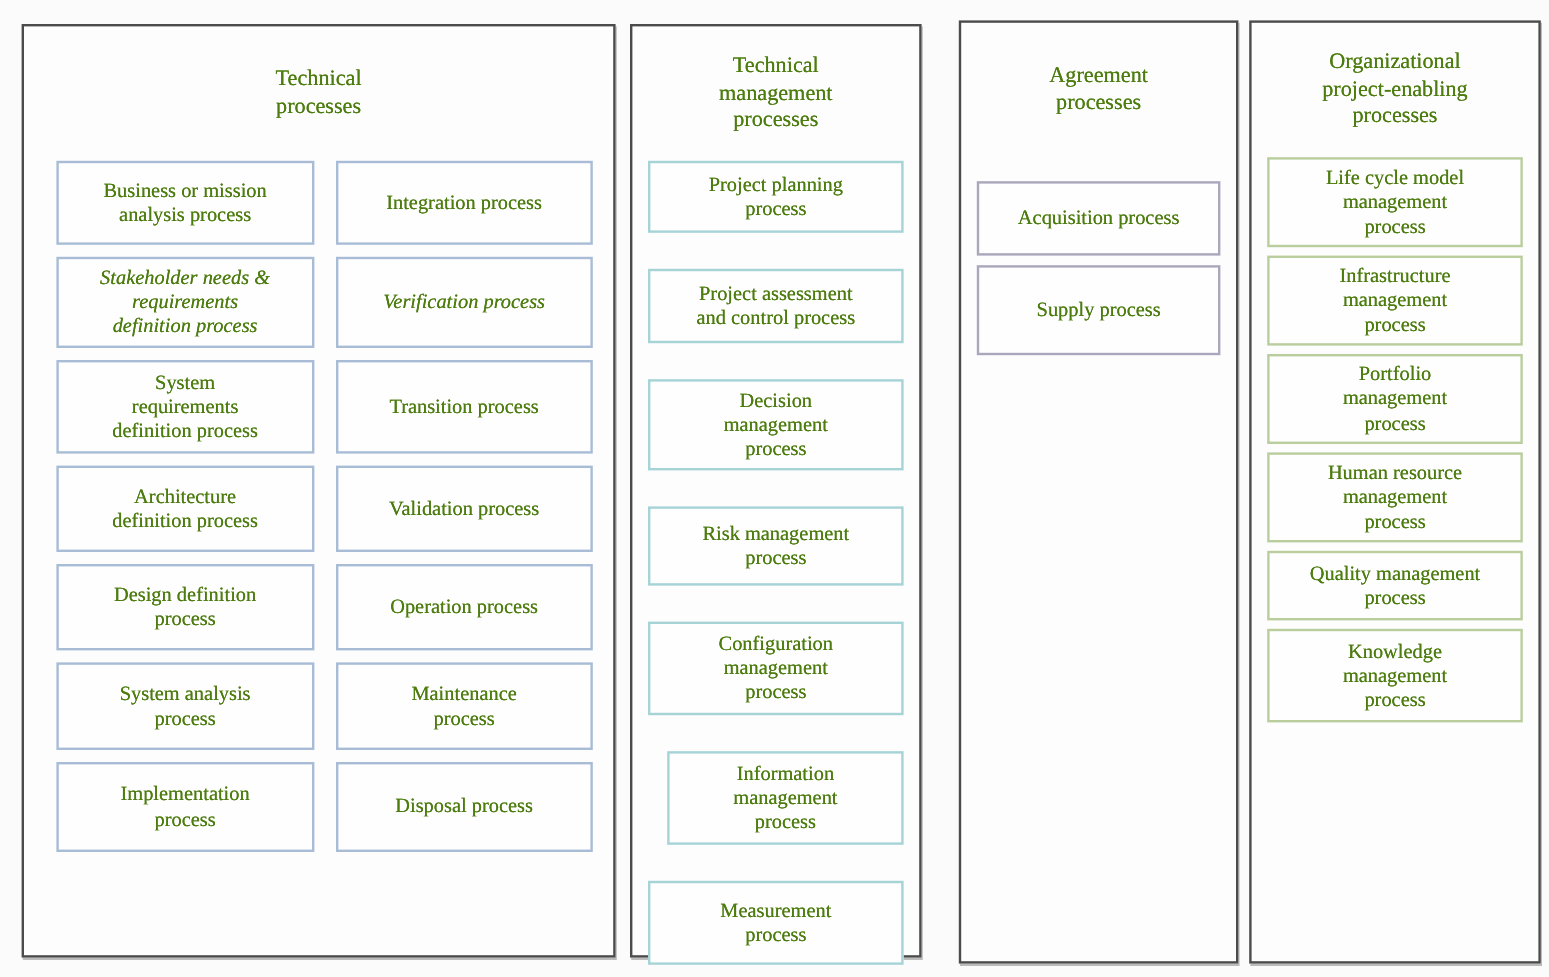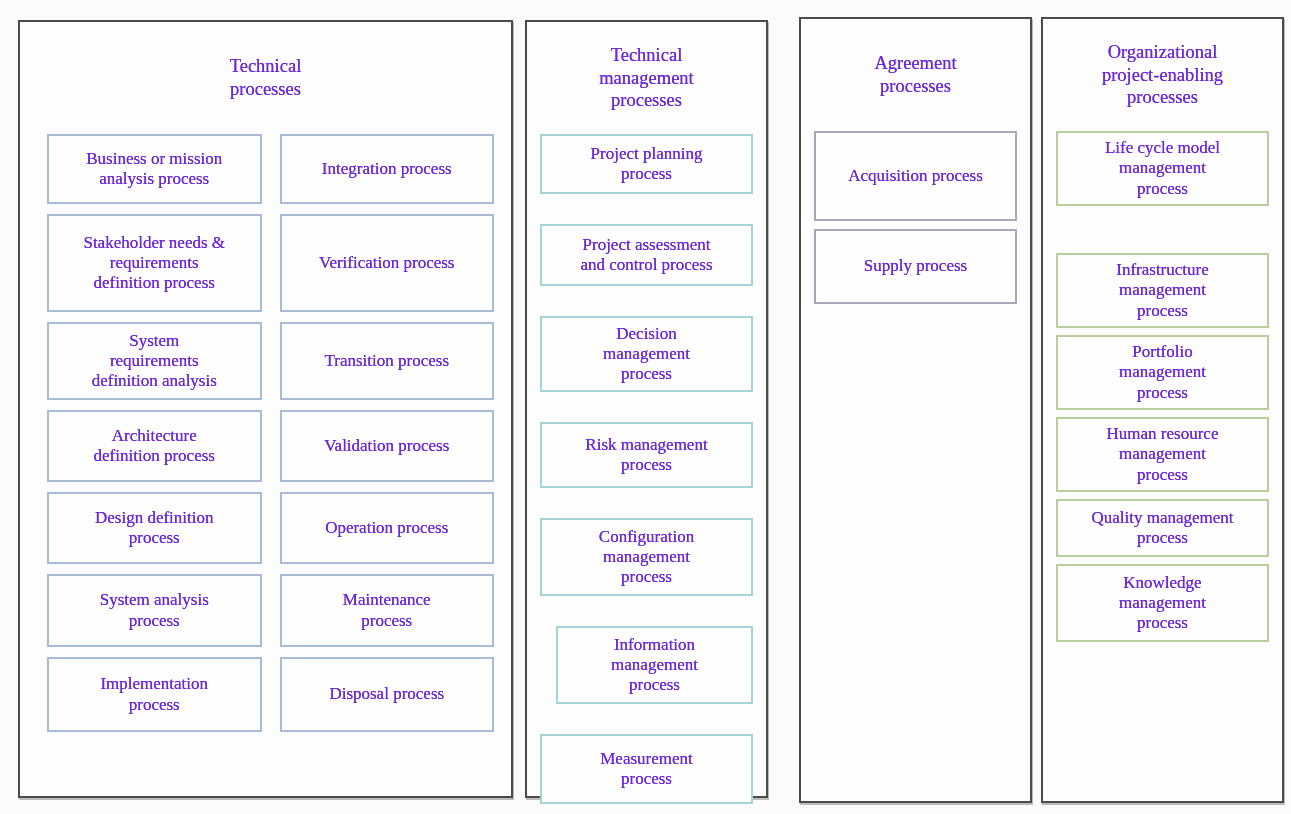--- a/index.html
+++ b/index.html
@@ -1,21 +1,21 @@
 <!DOCTYPE html>
 <html><head>
 <meta charset="utf-8">
 <style>
   html,body{margin:0;padding:0;background:#ffffff;}
   .canvas{
     position:relative;
     width:1291px;height:814px;
     background:#fbfbfb;
     font-family:"Liberation Serif","DejaVu Serif",serif;
-    color:#6d28d9;
+    color:#4d7c0f;
     overflow:hidden;
   }
   .panel{
     position:absolute;
     background:#fdfdfd;
     border:2px solid #4b4b4b;
     box-shadow:1px 2px 0 rgba(70,70,70,.35);
     box-sizing:border-box;
   }
   .panel-1{left:18px;top:20px;width:495px;height:778px;}
@@ -48,41 +48,41 @@
     font-size:17px;line-height:1.18;
     white-space:pre-line;
     padding:3px 5px;
     text-shadow:0 0 .5px currentColor;
   }
   .panel-2 .box{border-color:#a5d3d6;}
   .panel-3 .box{border-color:#aaa6bb;}
   .panel-4 .box{border-color:#b9cd9d;}
 
   .panel-1 .col .box:nth-child(1){height:70px;}
-  .panel-1 .col .box:nth-child(2){height:98px;}
+  .panel-1 .col .box:nth-child(2){height:76px;font-style:italic;}
   .panel-1 .col .box:nth-child(3){height:78px;}
   .panel-1 .col .box:nth-child(4){height:72px;}
   .panel-1 .col .box:nth-child(5){height:72px;}
   .panel-1 .col .box:nth-child(6){height:73px;}
   .panel-1 .col .box:nth-child(7){height:75px;}
 
   .panel-2 .col .box:nth-child(1){height:60px;}
   .panel-2 .col .box:nth-child(2){height:62px;}
   .panel-2 .col .box:nth-child(3){height:76px;}
   .panel-2 .col .box:nth-child(4){height:66px;}
   .panel-2 .col .box:nth-child(5){height:78px;}
   .panel-2 .col .box:nth-child(6){height:78px;margin-left:16px;}
   .panel-2 .col .box:nth-child(7){height:70px;}
   .panel-2 .col .box:nth-child(8){height:72px;margin-top:2px;padding-left:24px;}
 
-  .panel-3 .col .box:nth-child(1){height:90px;}
+  .panel-3 .col .box:nth-child(1){height:62px;margin-top:20px;}
   .panel-3 .col .box:nth-child(2){height:75px;}
 
   .panel-4 .col .box:nth-child(1){height:75px;}
-  .panel-4 .col .box:nth-child(2){height:75px;margin-top:40px;}
+  .panel-4 .col .box:nth-child(2){height:75px;}
   .panel-4 .col .box:nth-child(3){height:75px;}
   .panel-4 .col .box:nth-child(4){height:75px;}
   .panel-4 .col .box:nth-child(5){height:58px;}
   .panel-4 .col .box:nth-child(6){height:78px;}
 </style>
 </head>
 <body>
 
 <div class="canvas">
 
@@ -91,21 +91,21 @@
 processes</div>
     <div class="cols">
       <div class="col">
           <div class="box">Business or mission
 analysis process</div>
           <div class="box">Stakeholder needs &amp;
 requirements
 definition process</div>
           <div class="box">System
 requirements
-definition analysis</div>
+definition process</div>
           <div class="box">Architecture
 definition process</div>
           <div class="box">Design definition
 process</div>
           <div class="box">System analysis
 process</div>
           <div class="box">Implementation
 process</div>
         </div>
       <div class="col">

